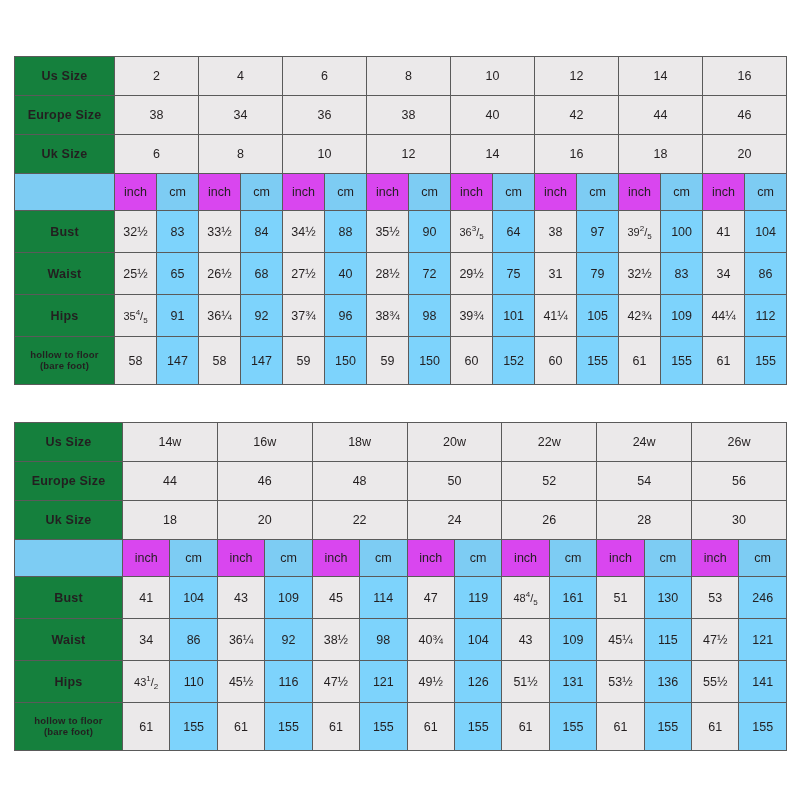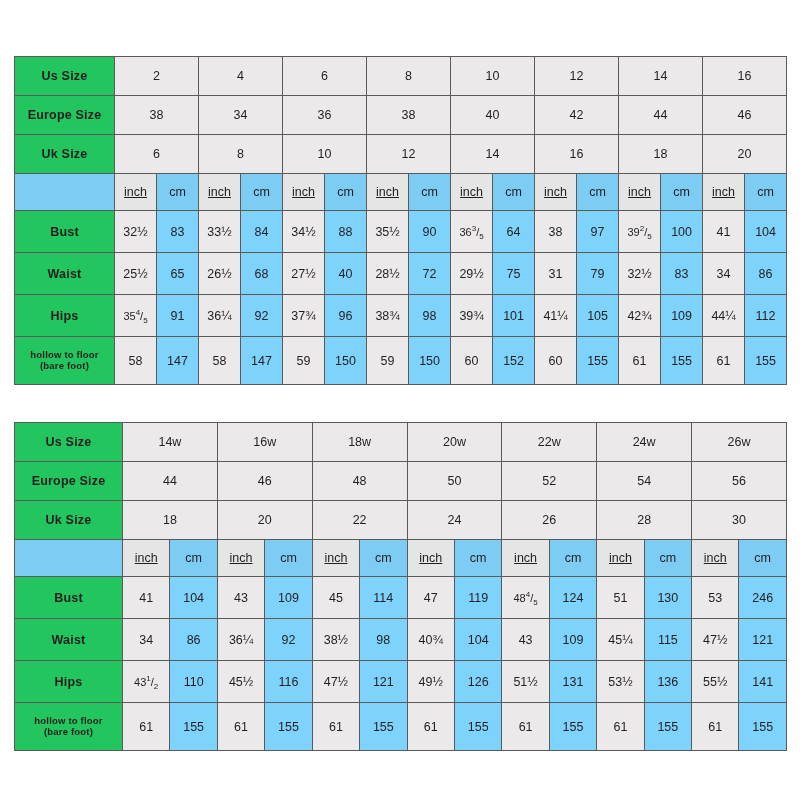--- a/index.html
+++ b/index.html
@@ -30,36 +30,36 @@
     vertical-align: middle;
     font-size: 12.5px;
     color: #231f20;
     padding: 0;
     height: 39px;
     overflow: hidden;
     white-space: nowrap;
   }
   
   td.lbl {
-    background: #22c55e;
+    background: #15803d;
     font-weight: bold;
     font-size: 12.5px;
     color: #1b1b1b;
     letter-spacing: .2px;
   }
   td.lbl.small {
     font-size: 9.5px;
     font-weight: bold;
     line-height: 1.15;
     white-space: normal;
     padding: 0 2px;
   }
   td.gray { background: #ebe9ea; }
   td.blue { background: #7dd3fc; }
-  td.unit-inch { background: #e5e5e5; font-size: 11.5px; text-decoration: underline; }
+  td.unit-inch { background: #d946ef; font-size: 11.5px; }
   td.unit-cm   { background: #7DCCF3; font-size: 11.5px; }
   td.blue-blank { background: #7DCCF3; }
 
   tr.r-size td { height: 39px; }
   tr.r-unit td { height: 37px; }
   tr.r-meas td { height: 42px; }
   tr.r-hollow td { height: 48px; }
 
   
   .frac { font-size: 11px; }
@@ -297,21 +297,21 @@
             <td class="lbl">Bust</td>
             <td class="gray"><span class="val">41</span></td>
             <td class="blue"><span class="val">104</span></td>
             <td class="gray"><span class="val">43</span></td>
             <td class="blue"><span class="val">109</span></td>
             <td class="gray"><span class="val">45</span></td>
             <td class="blue"><span class="val">114</span></td>
             <td class="gray"><span class="val">47</span></td>
             <td class="blue"><span class="val">119</span></td>
             <td class="gray"><span class="frac"><span class="val">48</span><sup>4</sup>/<sub>5</sub></span></td>
-            <td class="blue"><span class="val">124</span></td>
+            <td class="blue"><span class="val">161</span></td>
             <td class="gray"><span class="val">51</span></td>
             <td class="blue"><span class="val">130</span></td>
             <td class="gray"><span class="val">53</span></td>
             <td class="blue"><span class="val">246</span></td>
           </tr>
           <tr class="r-meas">
             <td class="lbl">Waist</td>
             <td class="gray"><span class="val">34</span></td>
             <td class="blue"><span class="val">86</span></td>
             <td class="gray"><span class="val">36¼</span></td>

